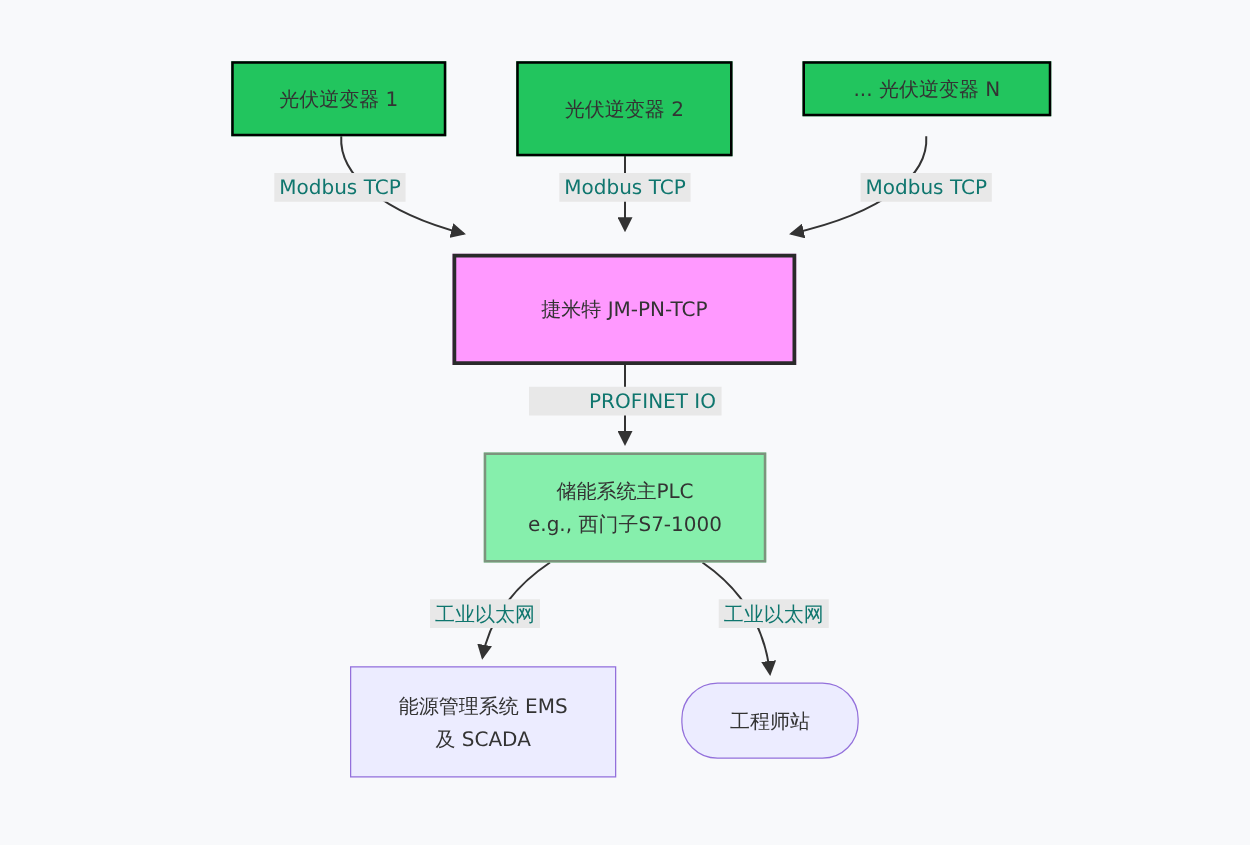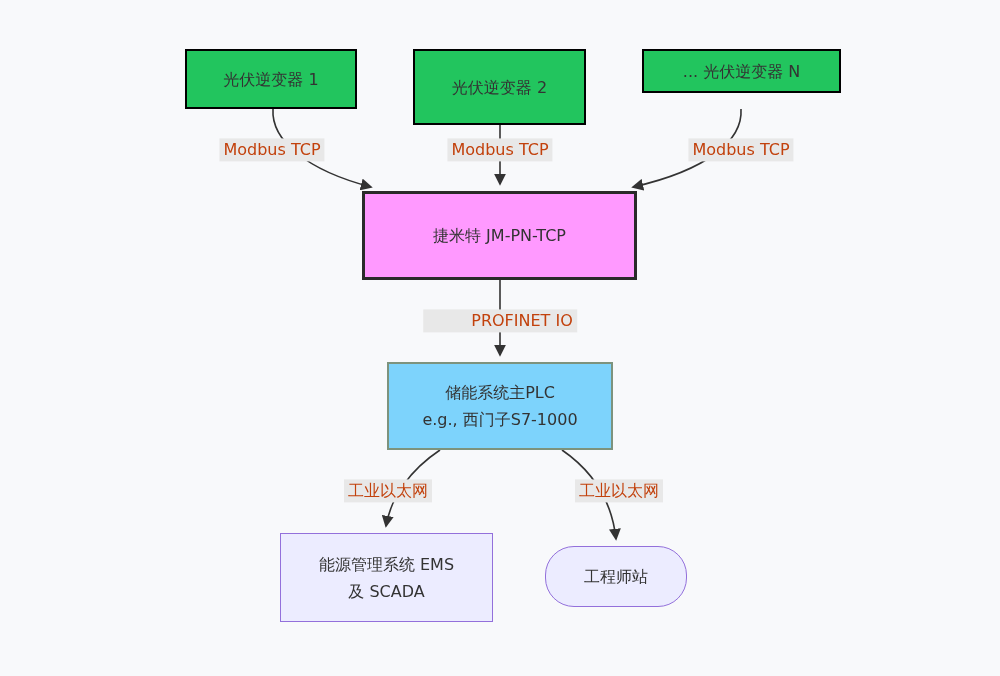--- a/index.html
+++ b/index.html
@@ -31,39 +31,39 @@
   }
   .node-inverter {
     background: #22c55e;
     border: 2px solid #000000;
   }
   .node-gateway {
     background: #ff99ff;
     border: 3px solid #2a2a2a;
   }
   .node-plc {
-    background: #7dd3fc;
+    background: #86efac;
     border: 2px solid #7d937d;
   }
   .node-lavender {
     background: #ececff;
     border: 1.5px solid #9370db;
   }
   #node-inverter1 { left: 185px; top: 49px;  width: 172px; height: 60px; }
   #node-inverter2 { left: 413px; top: 49px;  width: 173px; height: 76px; }
   #node-inverterN { left: 642px; top: 49px;  width: 199px; height: 44px; }
-  #node-gateway   { left: 362px; top: 191px; width: 275px; height: 89px; }
+  #node-gateway   { left: 362px; top: 203px; width: 275px; height: 89px; }
   #node-plc       { left: 387px; top: 362px; width: 226px; height: 88px; }
   #node-ems       { left: 280px; top: 533px; width: 213px; height: 89px; }
   #node-engineer  { left: 545px; top: 546px; width: 142px; height: 61px; border-radius: 29px; }
   .edge-label {
     position: absolute;
     transform: translate(-50%, -50%);
     background: #e8e8e8;
-    color: #c2410c;
+    color: #0f766e;
     font-size: 16px;
     line-height: 1.2;
     padding: 2px 4px;
     white-space: nowrap;
   }
   #label-modbus1  { left: 272px; top: 150px; }
   #label-modbus2  { left: 500px; top: 150px; }
   #label-modbus3  { left: 741px; top: 150px; }
   #label-profinet { left: 500px; top: 321px; padding-left: 48px; }
   #label-eth1     { left: 388px; top: 491px; }

